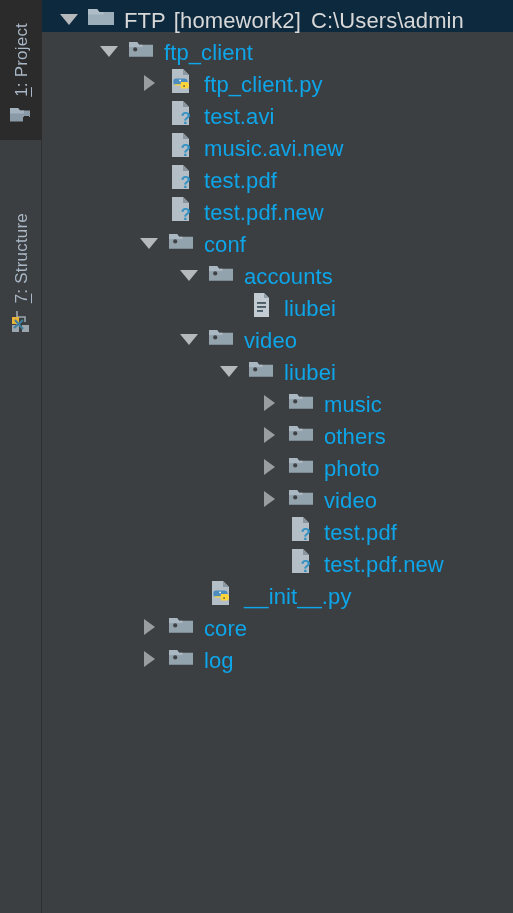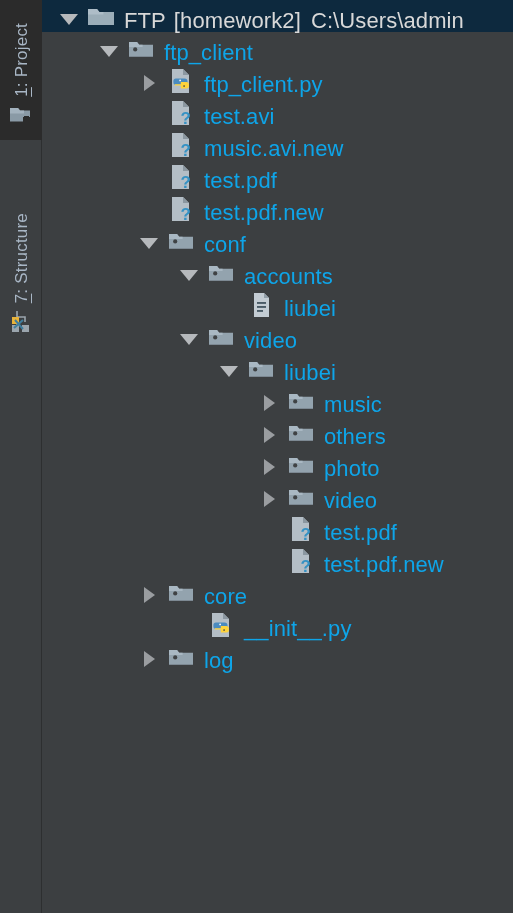--- a/index.html
+++ b/index.html
@@ -385,32 +385,20 @@
         <span class="icon">
           <svg viewBox="0 0 30 30">
             <path d="M6 3 h11 l6 6 v18 h-17 z" fill="#b4bec6"></path>
             <path d="M17 3 l6 6 h-6 z" fill="#8b97a0"></path>
             <text x="14.5" y="26" font-family="Liberation Sans, sans-serif" font-size="17" font-weight="bold" fill="#3592c4">?</text>
           </svg>
         </span>
         <span class="label">test.pdf.new</span>
       </div>
       <div class="row">
-        <span class="indent" style="width: 94px;"></span>
-        <span class="arrow collapsed"></span>
-        <span class="icon">
-          <svg viewBox="0 0 30 30">
-            <path d="M3 8 h8 l2.2 2.8 h13.8 v12 h-24 z" fill="#93a3ae"></path>
-            <path d="M3 8 h8 l2.2 2.8 h3.4 v2.2 h-13.6 z" fill="#a9b8c3"></path>
-            <circle cx="9.2" cy="15.4" r="2.1" fill="#3f4244"></circle>
-          </svg>
-        </span>
-        <span class="label">core</span>
-      </div>
-      <div class="row">
         <span class="indent" style="width: 134px;"></span>
         <span class="arrow none"></span>
         <span class="icon">
           <svg viewBox="0 0 30 30">
             <path d="M6 3 h11 l6 6 v18 h-17 z" fill="#b4bec6"></path>
             <path d="M17 3 l6 6 h-6 z" fill="#8c98a1"></path>
             <path d="M12.5 12.5 h6 a3 3 0 0 1 3 3 v2.2 h-6 v1.1 h-5.5 a2.6 2.6 0 0 1 -2.6 -2.6 v-1.2 a2.5 2.5 0 0 1 2.5 -2.5 z" fill="#4b8bbe"></path>
             <path d="M19.3 19.4 h-6 v-1.1 h6 v-2.2 h5.5 a2.6 2.6 0 0 1 2.6 2.6 v1.2 a2.5 2.5 0 0 1 -2.5 2.5 h-5.6 z" fill="#ffd43b" transform="translate(-4.5,0)"></path>
             <circle cx="14.1" cy="14.4" r="0.85" fill="#ffffff"></circle>
             <circle cx="18.1" cy="20.0" r="0.85" fill="#3f4244"></circle>
@@ -421,17 +409,29 @@
       <div class="row">
         <span class="indent" style="width: 94px;"></span>
         <span class="arrow collapsed"></span>
         <span class="icon">
           <svg viewBox="0 0 30 30">
             <path d="M3 8 h8 l2.2 2.8 h13.8 v12 h-24 z" fill="#93a3ae"></path>
             <path d="M3 8 h8 l2.2 2.8 h3.4 v2.2 h-13.6 z" fill="#a9b8c3"></path>
             <circle cx="9.2" cy="15.4" r="2.1" fill="#3f4244"></circle>
           </svg>
         </span>
+        <span class="label">core</span>
+      </div>
+      <div class="row">
+        <span class="indent" style="width: 94px;"></span>
+        <span class="arrow collapsed"></span>
+        <span class="icon">
+          <svg viewBox="0 0 30 30">
+            <path d="M3 8 h8 l2.2 2.8 h13.8 v12 h-24 z" fill="#93a3ae"></path>
+            <path d="M3 8 h8 l2.2 2.8 h3.4 v2.2 h-13.6 z" fill="#a9b8c3"></path>
+            <circle cx="9.2" cy="15.4" r="2.1" fill="#3f4244"></circle>
+          </svg>
+        </span>
         <span class="label">log</span>
       </div>
     </div>
 
 </div>
 
 </body></html>

